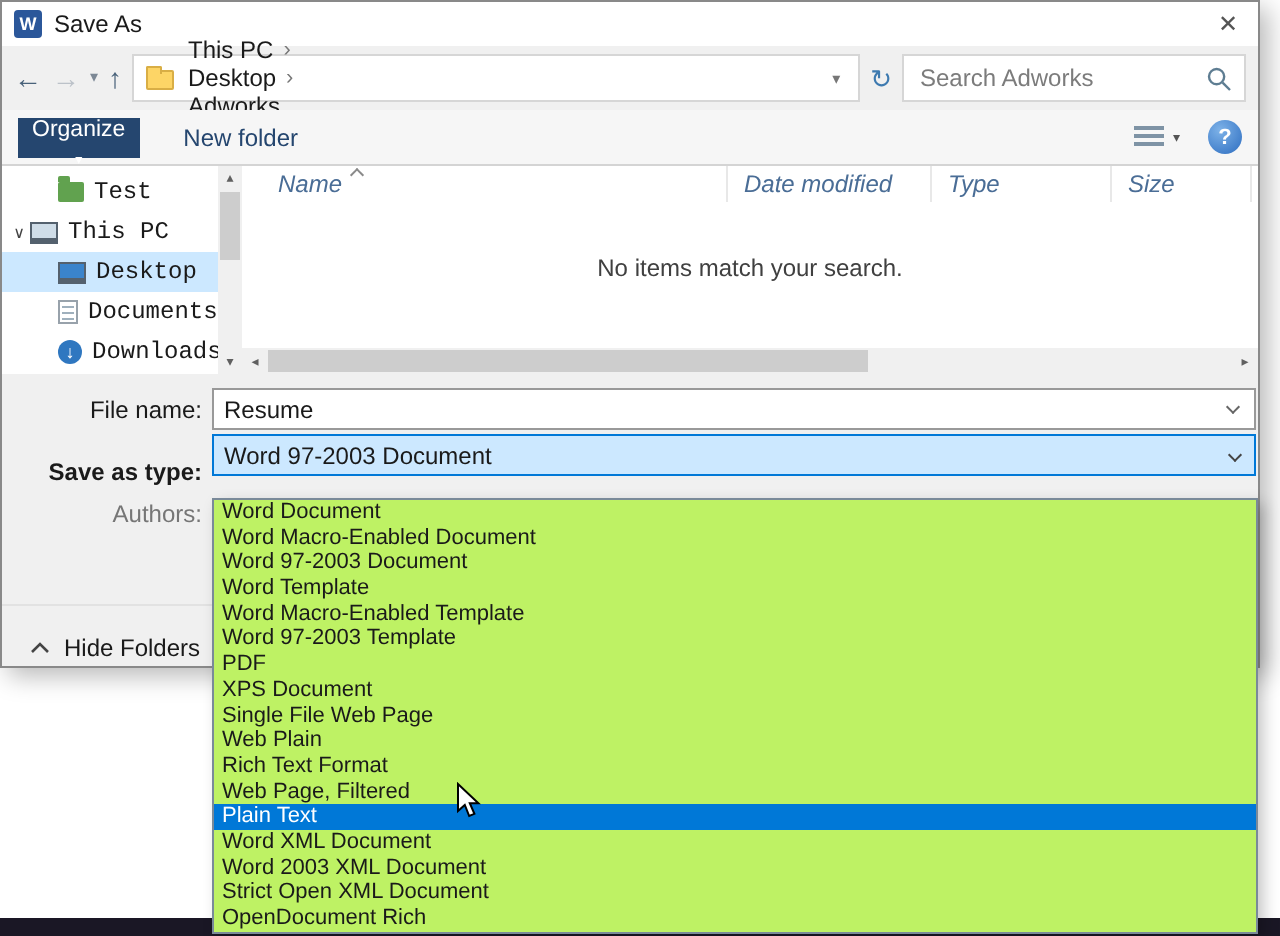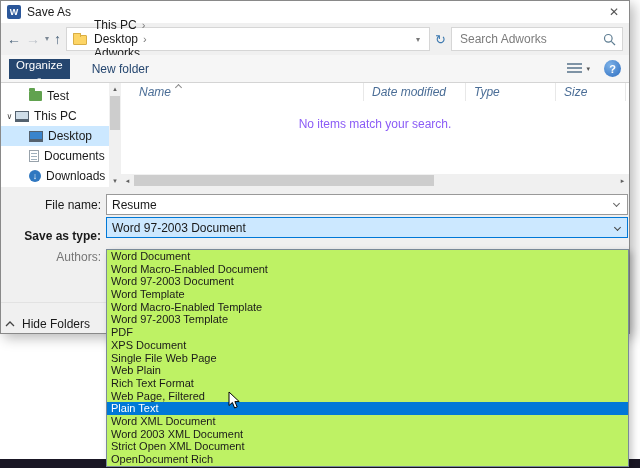--- a/index.html
+++ b/index.html
@@ -60,21 +60,21 @@
 
   
   .content { position:absolute; left:0; top:82px; width:628px; height:104px; background:#fff; }
   .sidebar { position:absolute; left:0; top:0; width:108px; height:104px; padding-top:3px; overflow:hidden; }
   .tree-item { height:20px; display:flex; align-items:center; }
   .tree-item.indent-0 { padding-left:3px; }
   .tree-item.indent-1 { padding-left:17px; }
   .tree-item.selected { background:var(--sidebar-selected-bg,#cce8ff); }
   .expander { width:11px; flex:none; font-size:8px; color:#444; text-align:center; }
   .tree-icon { flex:none; margin-right:5px; }
-  .tree-label { white-space:nowrap; }
+  .tree-label { white-space:nowrap;font-family:Liberation Mono, monospace; }
   .ic-test { width:13px; height:10px; background:#61a24f; border-radius:1px; position:relative; }
   .ic-test::before { content:""; position:absolute; top:-3px; left:0; width:6px; height:3px;
                      background:#61a24f; border-radius:1px 1px 0 0; }
   .ic-pc { width:14px; height:11px; background:#cfdde8; border:1px solid #54616e; border-bottom:3px solid #54616e; }
   .ic-desktop { width:14px; height:11px; background:#3a84cc; border:1px solid #54616e; border-bottom:3px solid #54616e; }
   .ic-docs { width:10px; height:12px; background:#fff; border:1px solid #98a2ab; position:relative; }
   .ic-docs::before { content:""; position:absolute; left:1px; top:2px; width:6px; height:7px;
                      background:repeating-linear-gradient(180deg,#9fb0bd 0 1px,transparent 1px 3px); }
   .ic-downloads { width:12px; height:12px; border-radius:50%; background:#2f77c0; color:#fff;
                   display:flex; align-items:center; justify-content:center; }
@@ -90,21 +90,21 @@
   .list-headers { display:flex; height:18px; color:var(--header-text,#4a6d96); }
   .col { height:18px; display:flex; align-items:center; padding-left:8px;
          border-right:1px solid #e8e8e8; position:relative; white-space:nowrap;font-style:italic; }
   .col-name { width:243px; padding-left:18px; }
   .col-date { width:102px; }
   .col-type { width:90px; }
   .col-size { width:70px; }
   .sort-caret { display:none; }
   .sort-caret.visible { display:block; position:absolute; top:2px; left:55px; width:5px; height:5px;
                         border-left:1px solid #8a8a8a; border-top:1px solid #8a8a8a; transform:rotate(45deg); }
-  .empty-msg { margin-top:16px; text-align:center; color:#8b5cf6; }
+  .empty-msg { margin-top:26px; text-align:center; color:#404040; }
 
   .h-scrollbar { position:absolute; left:120px; bottom:0; width:508px; height:13px; background:#f0f0f0; }
   .h-arrow { position:absolute; top:0; width:13px; height:13px; color:#606060; font-size:7px;
              display:flex; align-items:center; justify-content:center; }
   .h-arrow.left { left:0; } .h-arrow.right { right:0; }
   .h-thumb { position:absolute; left:13px; top:1px; height:11px; width:300px; background:#cdcdcd; }
 
   
   .footer-line { position:absolute; left:0; top:301px; width:628px; height:1px; background:#e2e2e2; }
   .row-label { position:absolute; left:0; width:100px; text-align:right; }
@@ -115,21 +115,21 @@
                     border:1px solid #999; background:#fff; padding:0 18px 0 5px;
                     font:12px "Liberation Sans", sans-serif; color:#1a1a1a; }
   .filename-caret { position:absolute; left:613px; top:200px; width:5px; height:5px;
                     border-right:1px solid #666; border-bottom:1px solid #666; transform:rotate(45deg); }
   .savetype-combo { position:absolute; left:105px; top:216px; width:522px; height:21px;
                     background:var(--combo-open-bg,#cce8ff); border:1px solid var(--accent,#0078d7);
                     display:flex; align-items:center; padding:0 18px 0 5px; }
   .combo-arrow { position:absolute; right:7px; top:7px; width:5px; height:5px;
                  border-right:1px solid #444; border-bottom:1px solid #444; transform:rotate(45deg); }
 
-  .hide-folders { position:absolute; left:4px; top:316px; display:flex; align-items:center; gap:7px; }
+  .hide-folders { position:absolute; left:14px; top:316px; display:flex; align-items:center; gap:7px; }
 
   
   .type-dropdown { position:absolute; left:105px; top:248px; width:523px; background:#bef264;
                    border:1px solid #7a8a99; box-shadow:3px 3px 7px rgba(0,0,0,.22); z-index:50; }
   .dd-item { height:12.7px; line-height:12.6px; font-size:11px; padding-left:4px;
              white-space:nowrap; overflow:hidden; color:#1a1a1a; }
   .dd-item.selected { background:var(--selection-blue,#0078d7); color:#fff; }
 
   
   .cursor { position:absolute; left:228px; top:391px; z-index:100; pointer-events:none; }

